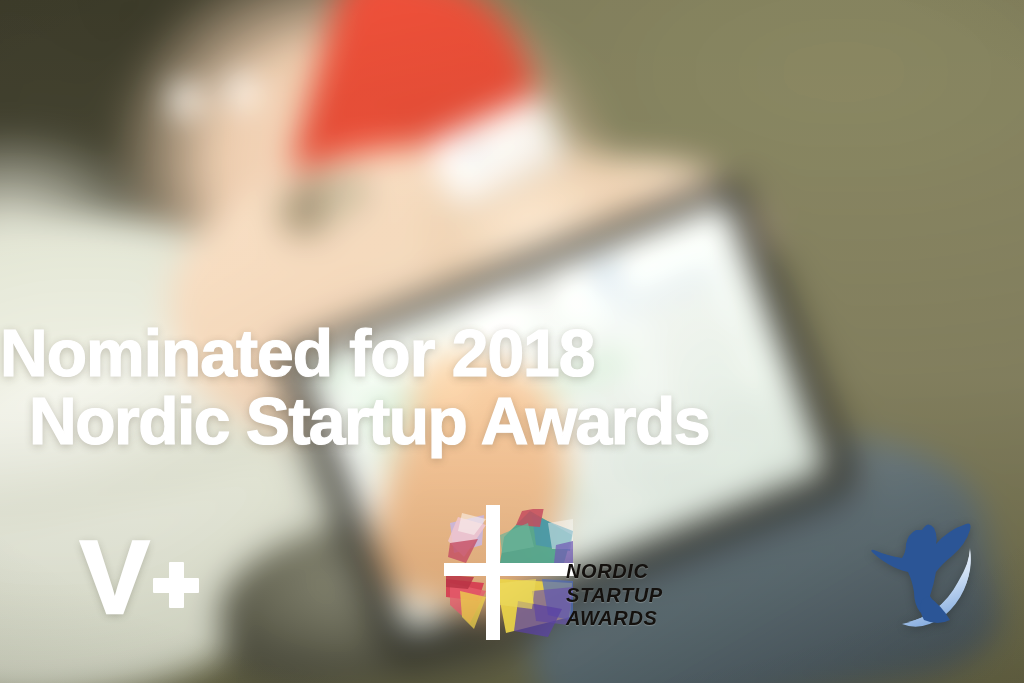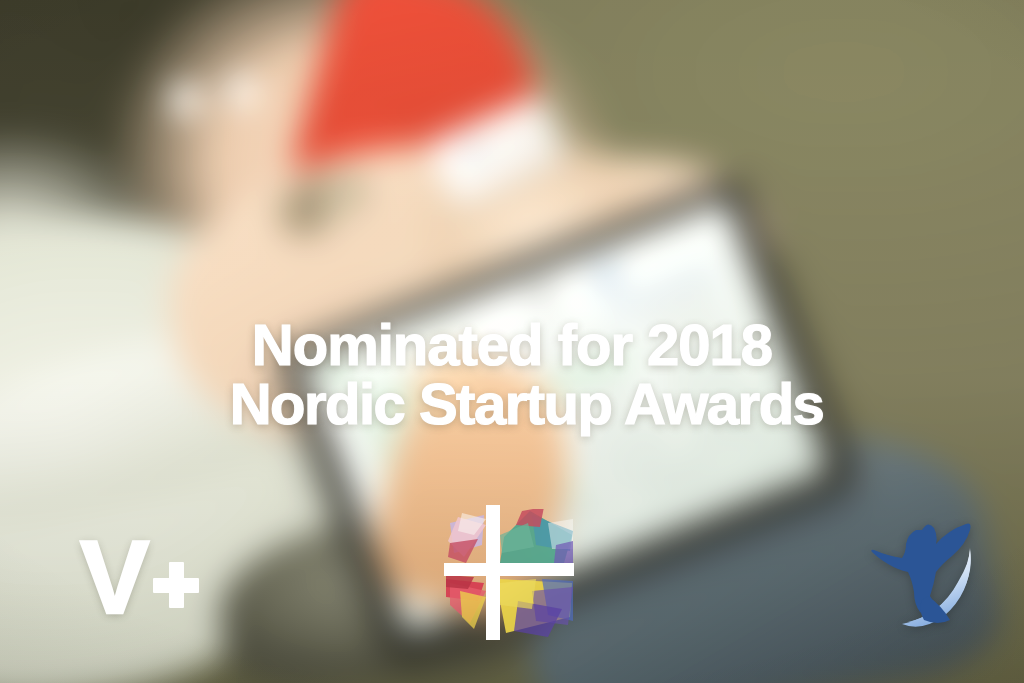--- a/index.html
+++ b/index.html
@@ -207,25 +207,24 @@
     mix-blend-mode:normal;
   }
   .vignette{
     inset:0;
     background:radial-gradient(120% 105% at 50% 45%, rgba(0,0,0,0) 52%, rgba(30,28,16,.22) 100%);
   }
 
   
   #headline{
     position:absolute;left:0;right:0;top:276px;
-    text-align:center;
     color:#ffffff;
     font-family:"Liberation Sans", sans-serif;
     font-weight:700;
-    font-size:58px;
+    font-size:66px;
     line-height:1.02;
     letter-spacing:-1px;
     text-shadow:0 2px 9px rgba(70,60,40,.30), 0 0 2px rgba(255,255,255,.5);
     -webkit-text-stroke:1.2px #ffffff;
     pointer-events:none;
   }
   #headline .ln{display:block;white-space:nowrap;}
   #headline .ln2{letter-spacing:-1.5px;padding-left:29px;}
 
   
@@ -404,20 +403,25 @@
           <polygon points="74,96 118,104 104,132 70,126" fill="#5b3fa8" opacity=".74"></polygon>
           <polygon points="56,78 92,74 88,104 56,100" fill="#f2e05c" opacity=".7"></polygon>
         </g>
 
         <g fill="#ffffff">
           <rect x="42" y="0" width="14" height="135"></rect>
           <rect x="0" y="58" width="130" height="13"></rect>
         </g>
       </svg>
     </div>
+    <div id="nsa-text">
+      <span>NORDIC</span>
+      <span>STARTUP</span>
+      <span>AWARDS</span>
+    </div>
   </div>
 
   <div id="bird">
     <svg width="136" height="132" viewBox="0 0 136 132">
       <defs>
         <linearGradient id="wingGrad" x1="0.25" y1="0" x2="0.55" y2="1">
           <stop offset="0%" stop-color="#ffffff"></stop>
           <stop offset="48%" stop-color="#cfe0f5"></stop>
           <stop offset="100%" stop-color="#7ea7dd"></stop>
         </linearGradient>

